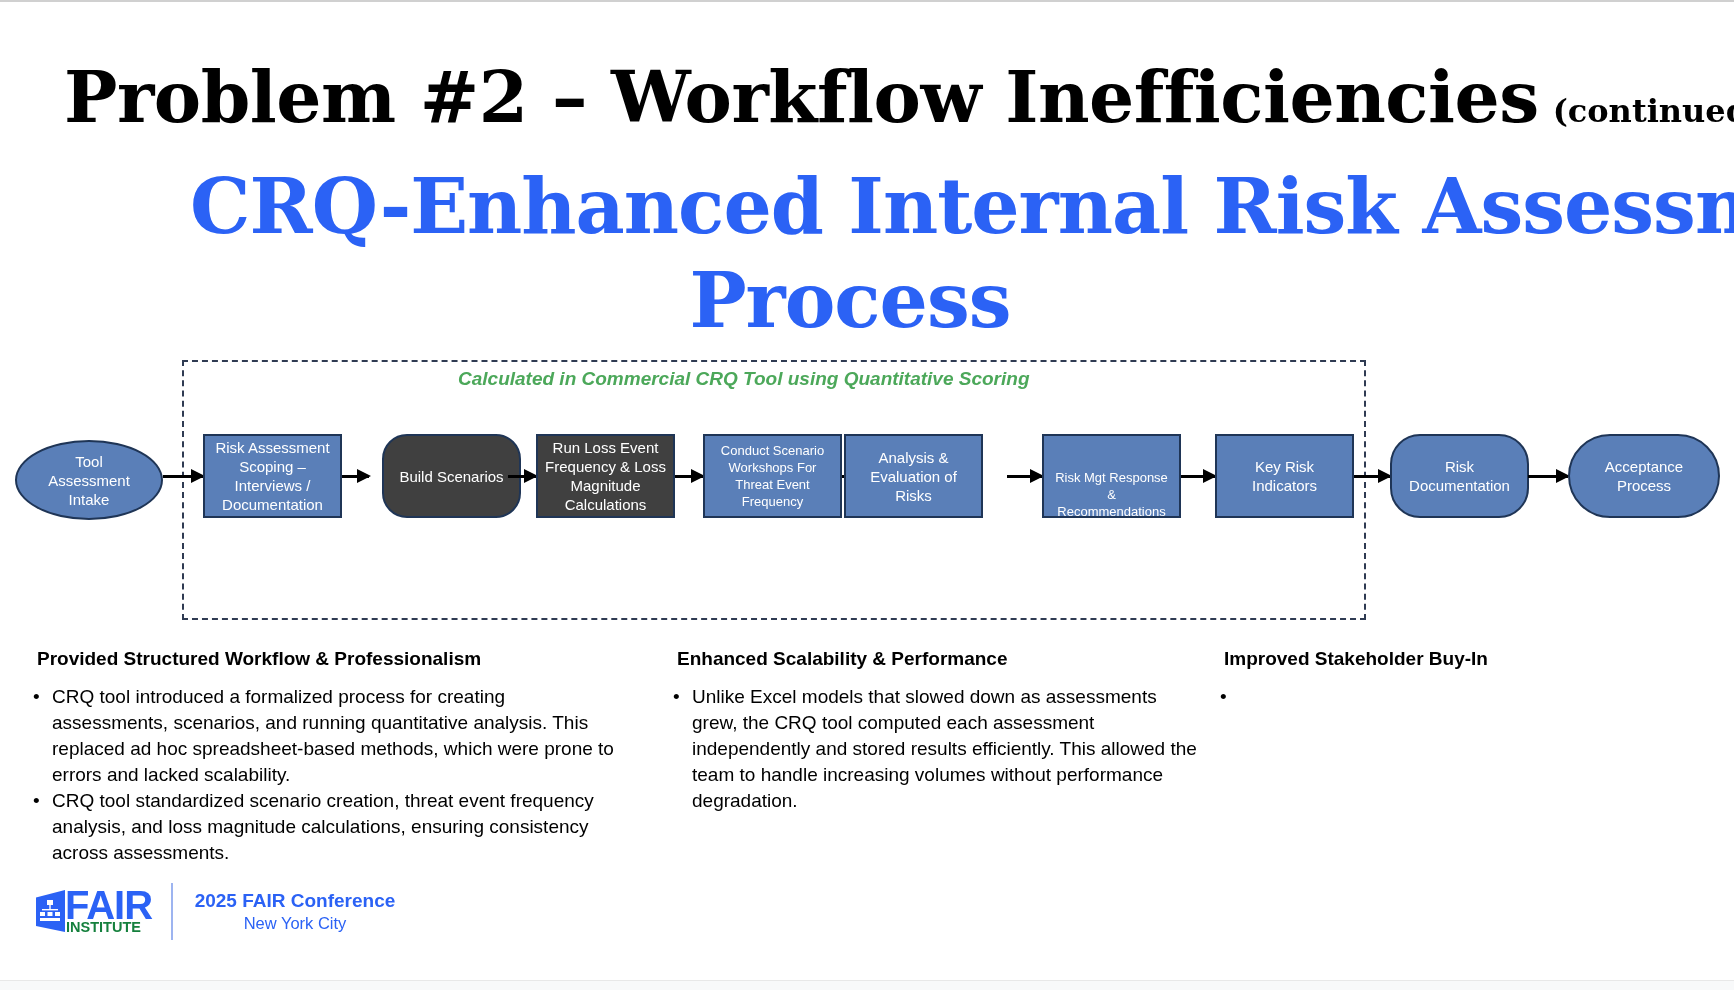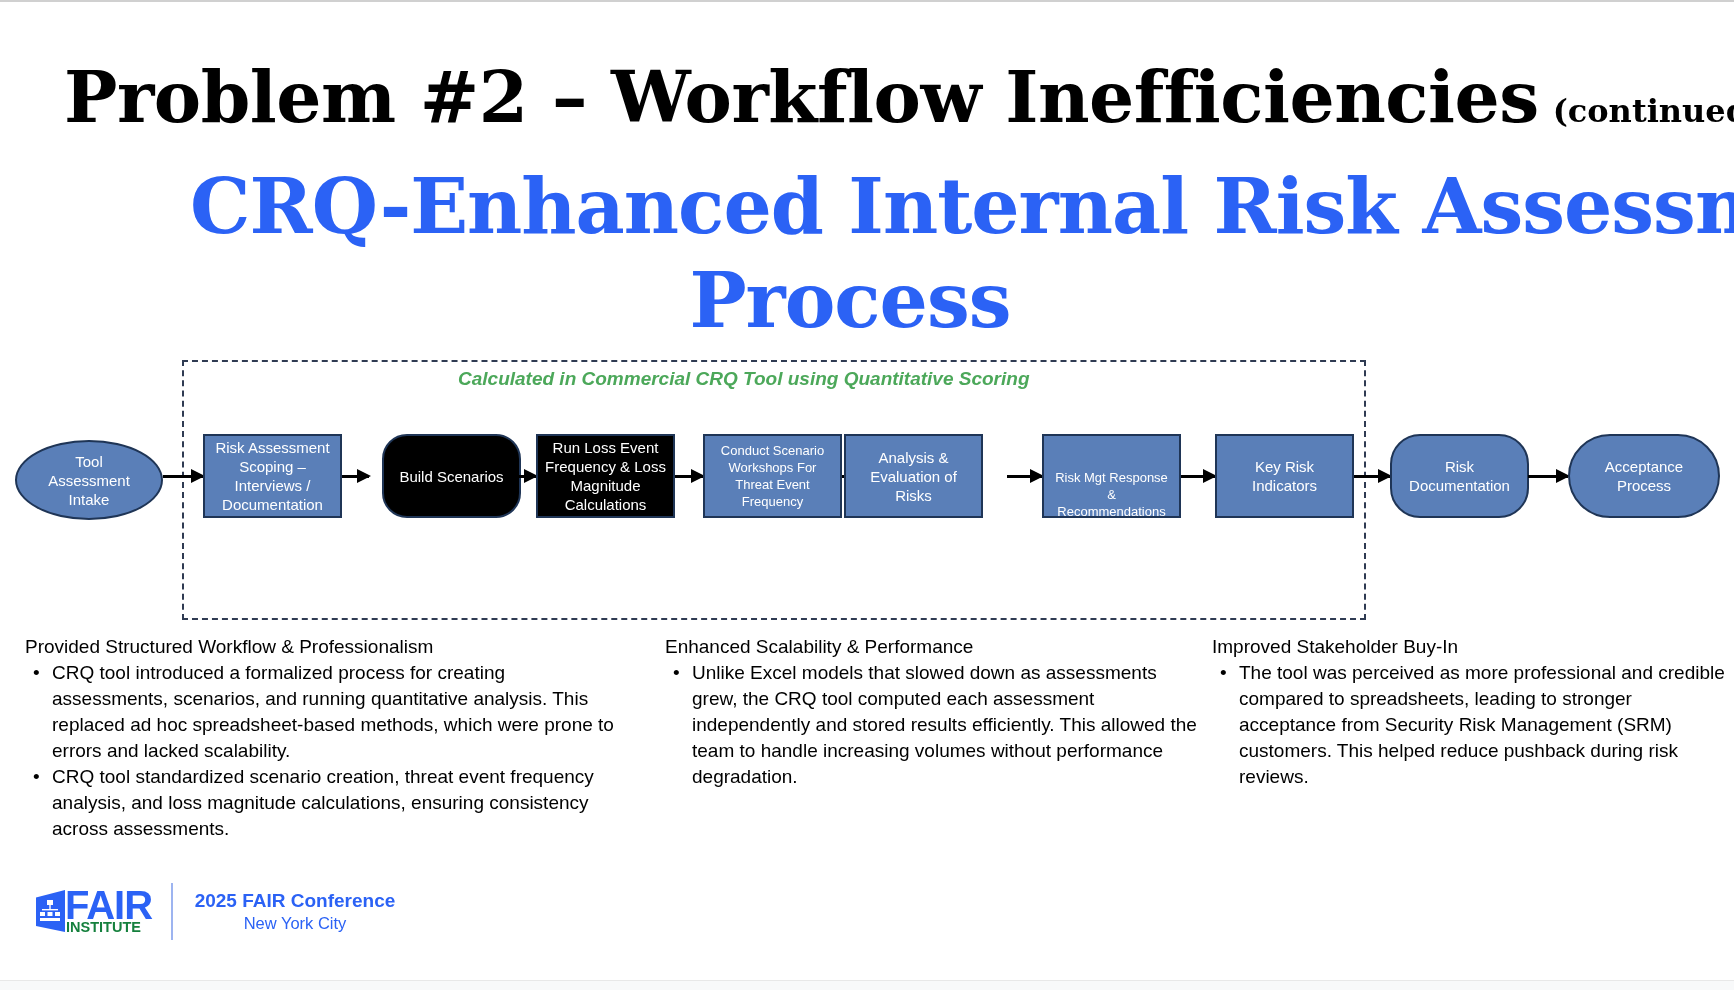--- a/index.html
+++ b/index.html
@@ -18,29 +18,29 @@
   .dashbox { position:absolute; left:182px; top:360px; width:1184px; height:260px;
              border:2.5px dashed #2f3b52; box-sizing:border-box; }
   .calc-label { position:absolute; left:458px; top:368px; width:560px; text-align:center;
                 font-family:"Liberation Sans", sans-serif; font-style:italic; font-weight:bold;
                 font-size:19px; color:#4CA85A; white-space:nowrap; }
   .node { position:absolute; top:434px; width:139px; height:84px; box-sizing:border-box;
           border:2px solid #1f3556; color:#fff; display:flex; align-items:center; justify-content:center;
           text-align:center; font-family:"Liberation Sans", sans-serif; font-size:15px; line-height:19px;
           padding:0 4px; }
   .node.blue { background:#5A7FB8; }
-  .node.green { background:#000000; }
+  .node.green { background:#404040; }
   .node.small { font-size:13px; line-height:17px; }
   .node.ellipse { top:440px; height:80px; width:148px; border-radius:50%; }
   .node.pill { width:152px; border-radius:42px; }
   .arrow { position:absolute; height:3px; background:#000; top:475px; }
   .arrow::after { content:""; position:absolute; right:-2px; top:-6px;
                   border-left:14px solid #000; border-top:7.5px solid transparent; border-bottom:7.5px solid transparent; }
   .section { position:absolute; top:634px; font-family:"Liberation Sans", sans-serif; color:#000; }
-  .section h3 { margin:0; font-size:19px; font-weight:normal; line-height:26px; white-space:nowrap; }
+  .section h3 { margin:12px; font-size:19px; font-weight:bold; line-height:26px; white-space:nowrap; }
   .section ul { margin:0; padding:0; list-style:none; }
   .section li { position:relative; padding-left:27px; font-size:19px; line-height:26px; }
   .section li .dot { position:absolute; left:8px; top:0; }
   .footer-logo { position:absolute; left:36px; top:888px; width:125px; height:48px; }
   .logo-icon { position:absolute; left:0; top:2px; width:29px; height:42px; background:#2B62F5;
                clip-path:polygon(0 18%, 100% 0, 100% 100%, 0 86%); }
   .logo-fair { position:absolute; left:29px; top:-3px; font-family:"Liberation Sans", sans-serif; font-weight:bold;
                color:#2B62F5; font-size:40px; line-height:40px; letter-spacing:-1px; }
   .logo-inst { position:absolute; left:30px; top:32px; font-family:"Liberation Sans", sans-serif; font-weight:bold;
                color:#15803d; font-size:14.5px; line-height:14px; letter-spacing:0; }
@@ -127,21 +127,21 @@
 <div class="section" style="left:665px;width:538px;">
   <h3>Enhanced Scalability &amp; Performance</h3>
   <ul>
     <li><span class="dot">•</span><span>Unlike Excel models that slowed down as assessments grew, the CRQ tool computed each assessment independently and stored results efficiently. This allowed the team to handle increasing volumes without performance degradation.</span></li>
   </ul>
 </div>
 
 <div class="section" style="left:1212px;width:522px;">
   <h3>Improved Stakeholder Buy-In</h3>
   <ul>
-    <li><span class="dot">•</span><span>The tool was perceived as more professional and credible compared to spreadsheets, leading to stronger acceptance from Security Risk Management (SRM) customers. This helped reduce pushback during risk reviews.</span></li>
+    <li><span class="dot">•</span></li>
   </ul>
 </div>
 
 <div class="footer-logo">
   <div class="logo-icon">
     <svg width="20" height="22" viewBox="0 0 20 22" style="position:absolute;left:4px;top:10px;">
       <rect x="7" y="0" width="6" height="5" fill="#fff"></rect>
       <rect x="9.3" y="5" width="1.4" height="4" fill="#fff"></rect>
       <rect x="2" y="9" width="16" height="1.4" fill="#fff"></rect>
       <rect x="0" y="12" width="5" height="4" fill="#fff"></rect>

